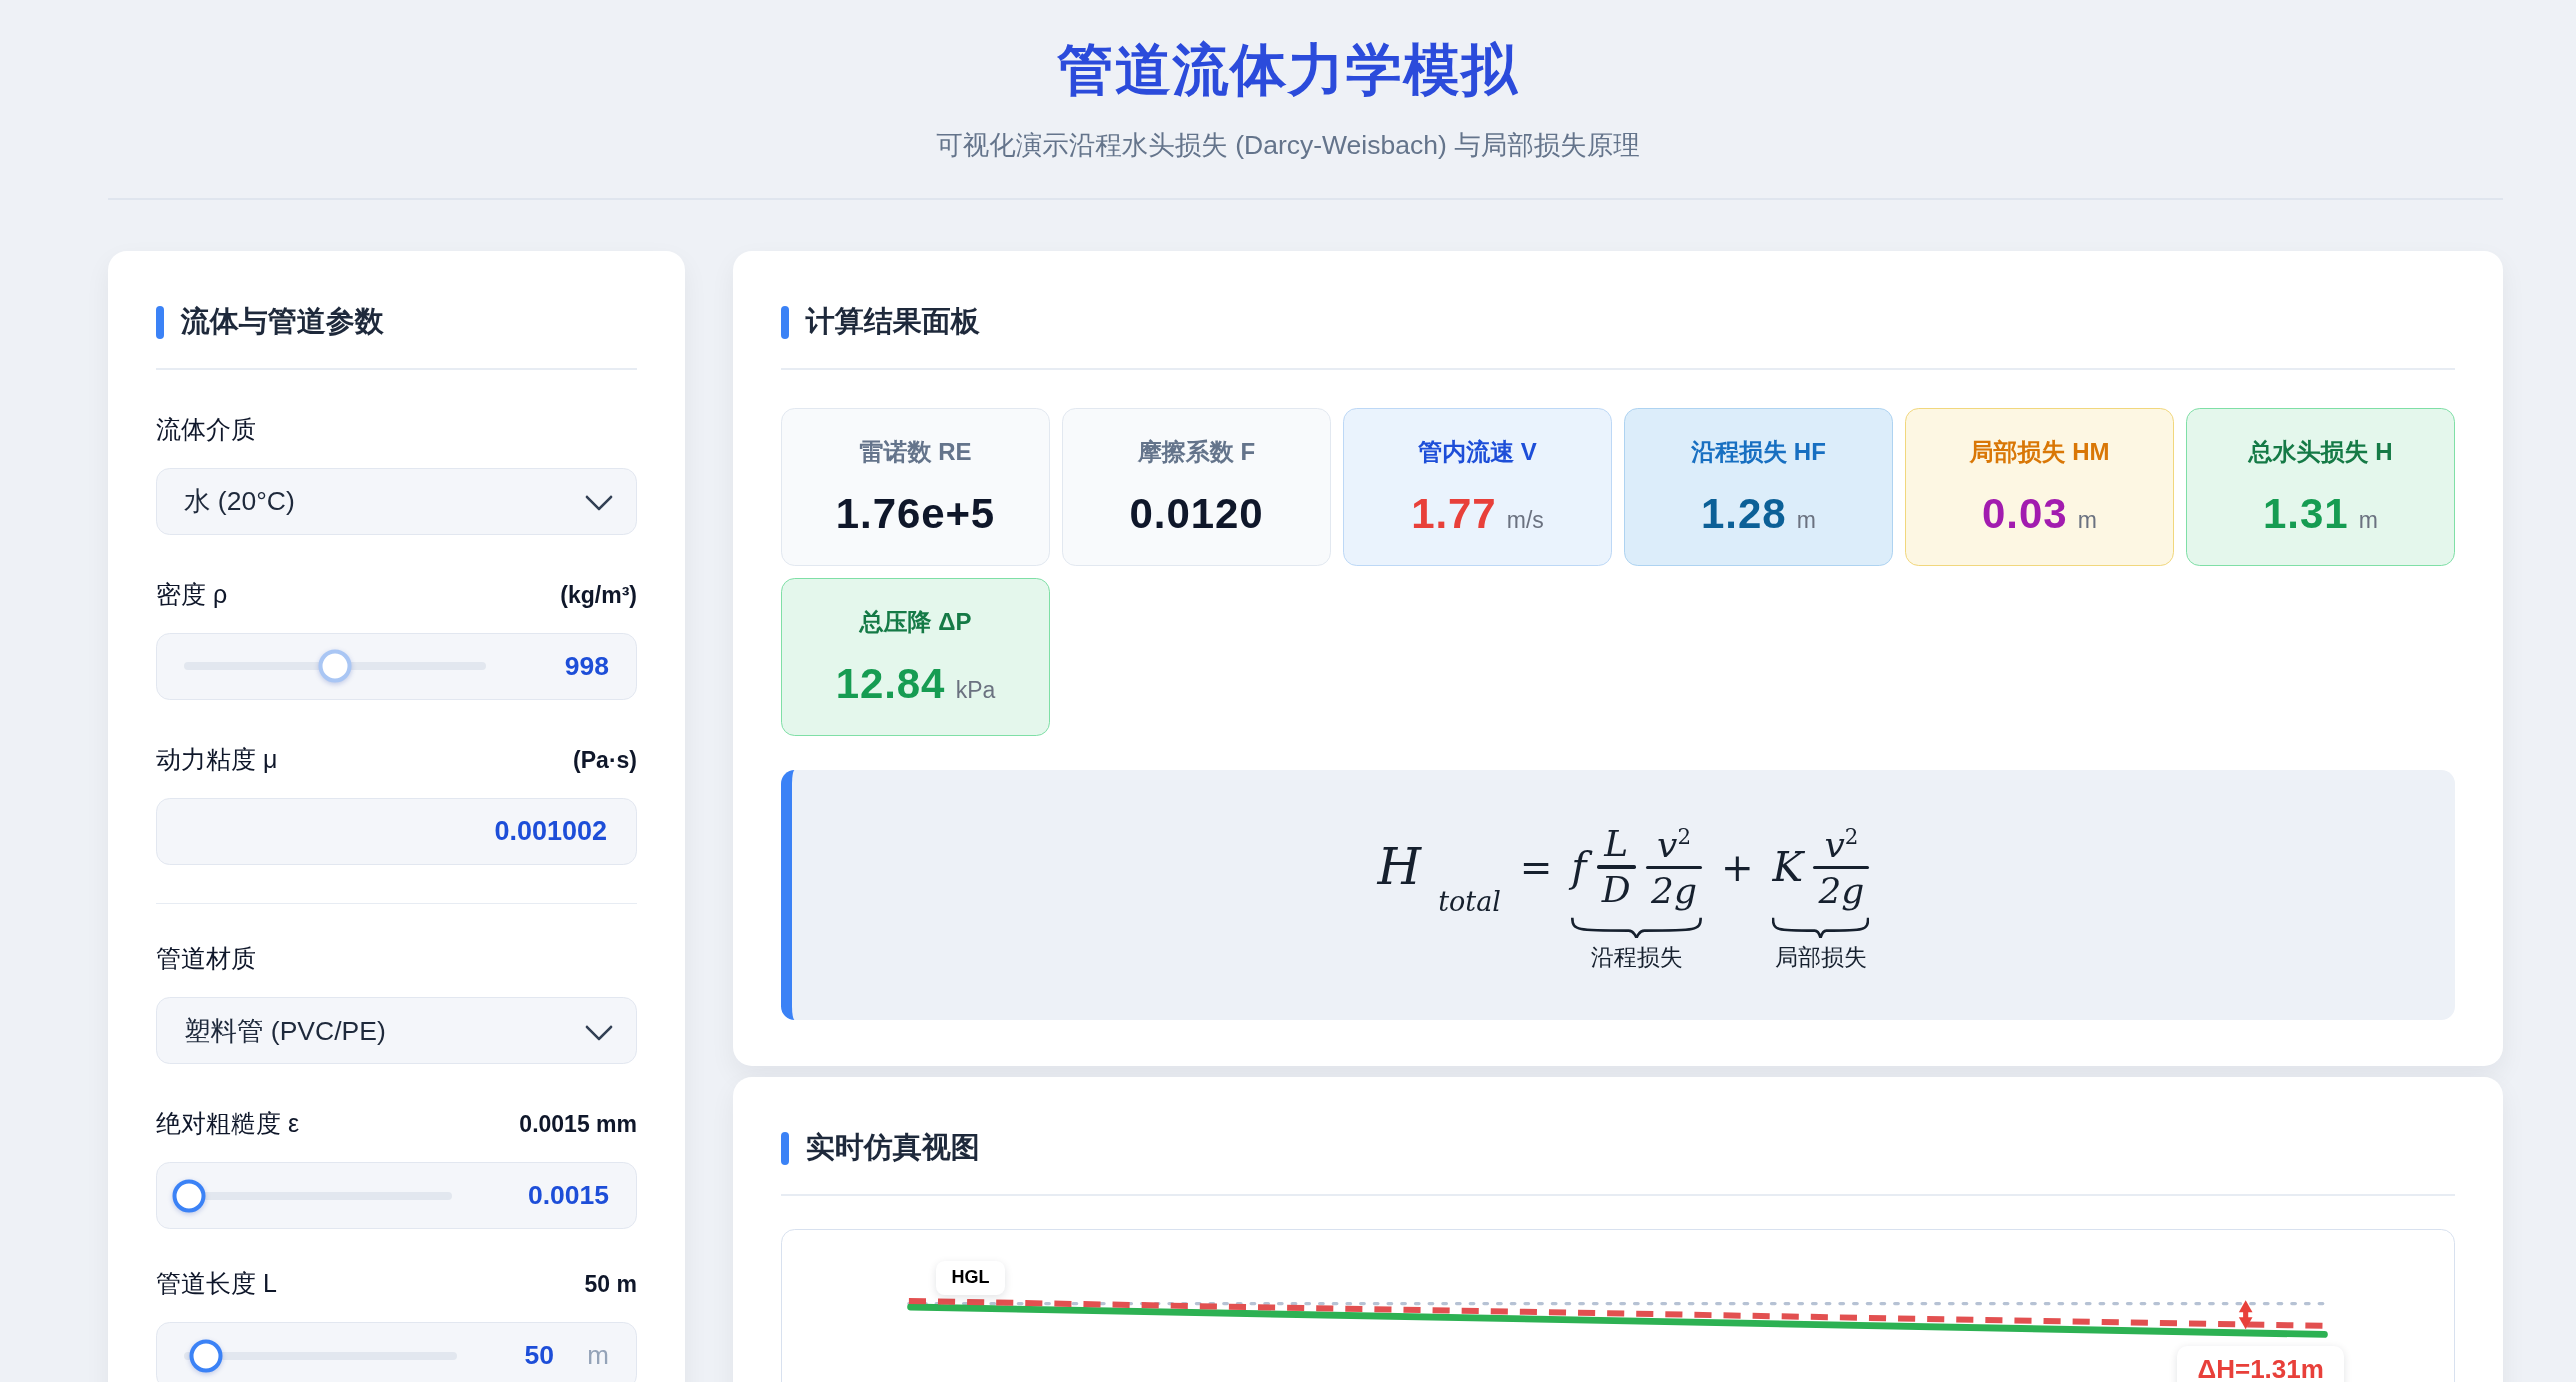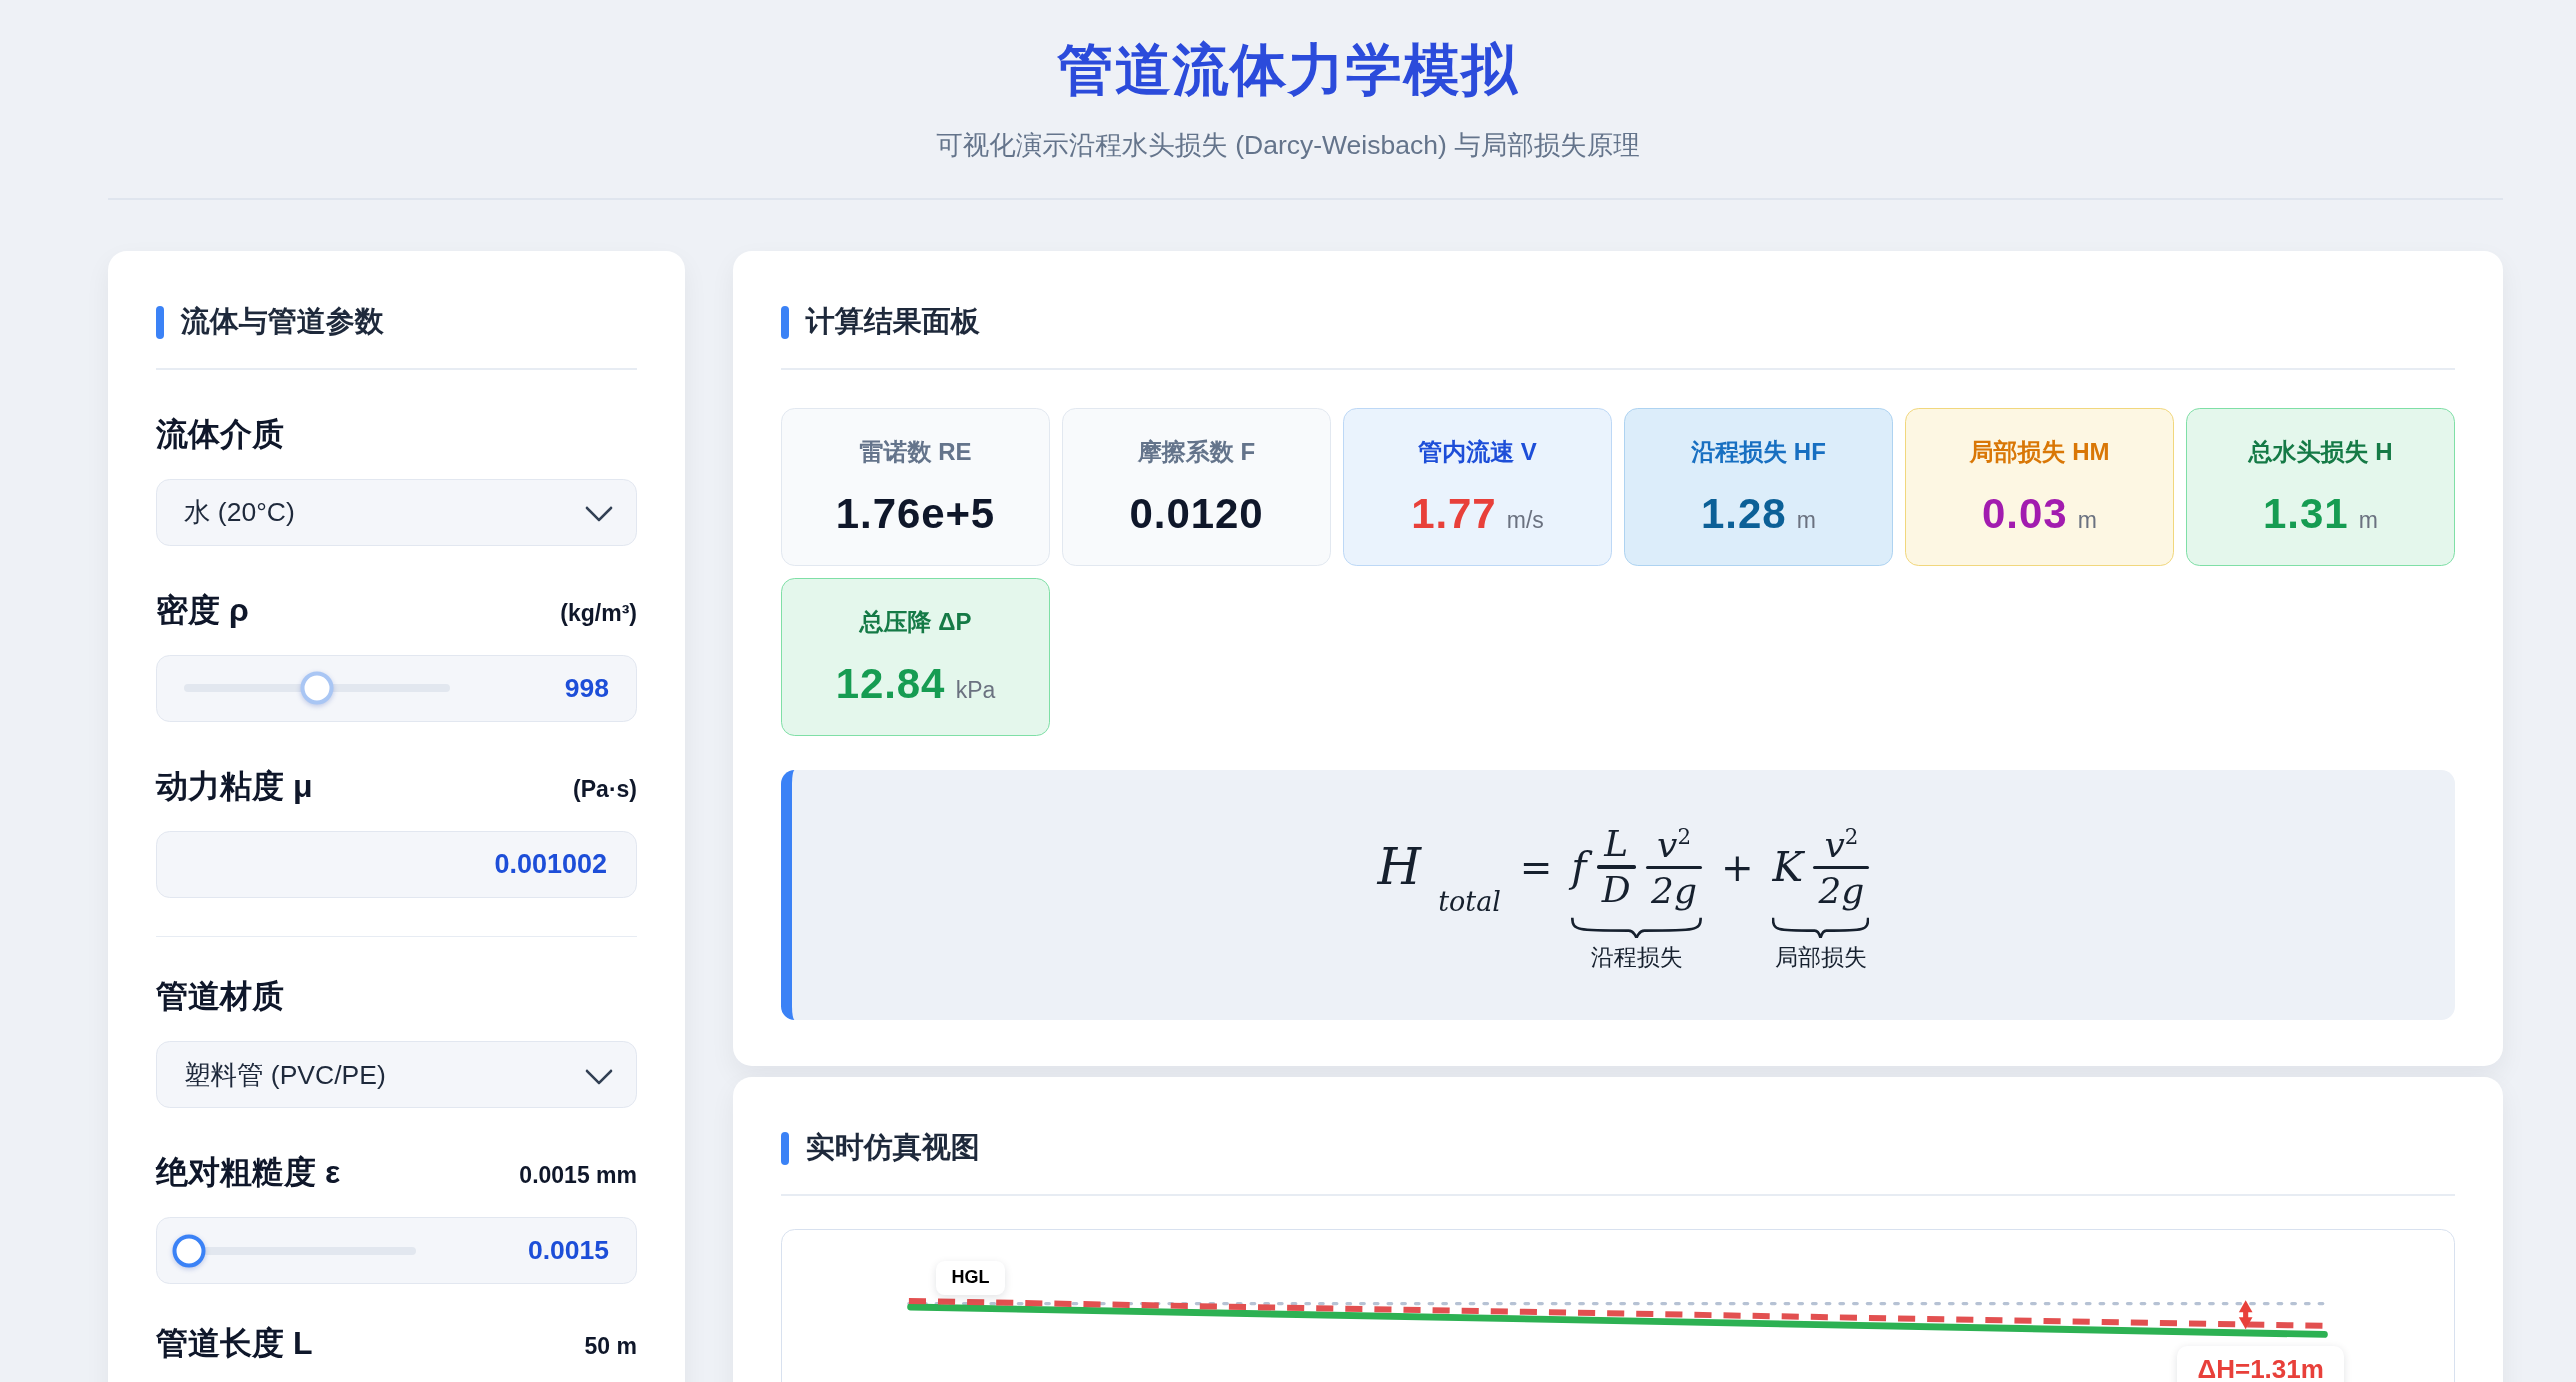--- a/index.html
+++ b/index.html
@@ -30,26 +30,26 @@
   #results-panel{left:733px;top:251px;width:1770px;height:815px;}
   #sim-panel{left:733px;top:1077px;width:1770px;height:531px;}
 
   .section-header{display:flex;align-items:center;gap:17px;}
   .accent-bar{width:7.7px;height:33px;border-radius:4.3px;background:#3b82f6;}
   .section-title{font-size:29px;font-weight:bold;color:#1e293b;}
   .section-divider{height:1.7px;background:#e7ecf3;margin-top:26px;}
 
   
   .field-label-row{display:flex;justify-content:space-between;align-items:baseline;}
-  .field-label{font-size:32px;font-weight:bold;color:#0f172a;}
+  .field-label{font-size:25px;font-weight:normal;color:#0f172a;}
   .field-unit{font-size:23px;font-weight:bold;color:#0f172a;}
   .ctl-box{
     margin-top:22px;height:67px;border-radius:13.7px;
     background:#f4f6fa;border:1.7px solid #e2e7f0;
-    display:flex;align-items:center;padding:0 27px;box-sizing:border-box;gap:36px;
+    display:flex;align-items:center;padding:0 27px;box-sizing:border-box;
   }
   .select-box{justify-content:space-between;cursor:pointer;}
   .select-value{font-size:26.5px;color:#1e293b;}
   .chevron{width:17px;height:17px;border-right:3.4px solid #334155;border-bottom:3.4px solid #334155;
     transform:rotate(45deg);margin-top:-8.6px;border-radius:1.7px;}
   .slider-track{flex:1;height:8.6px;border-radius:4.3px;background:#e2e7ef;position:relative;margin-right:29px;}
   .slider-handle{
     position:absolute;top:50%;width:33px;height:33px;border-radius:50%;
     background:#ffffff;border:4.3px solid #3b82f6;box-sizing:border-box;
     transform:translate(-50%,-50%);box-shadow:0 1.7px 5.1px rgba(30,64,175,.25);cursor:pointer;

